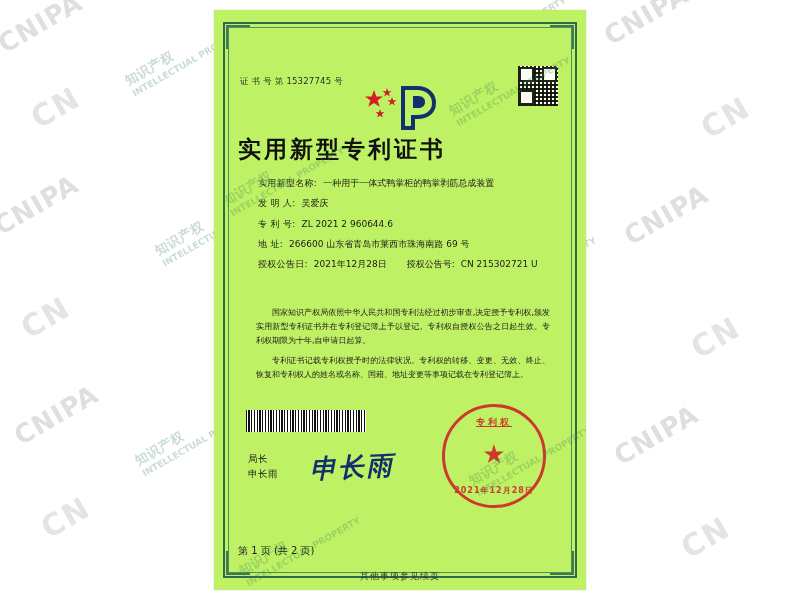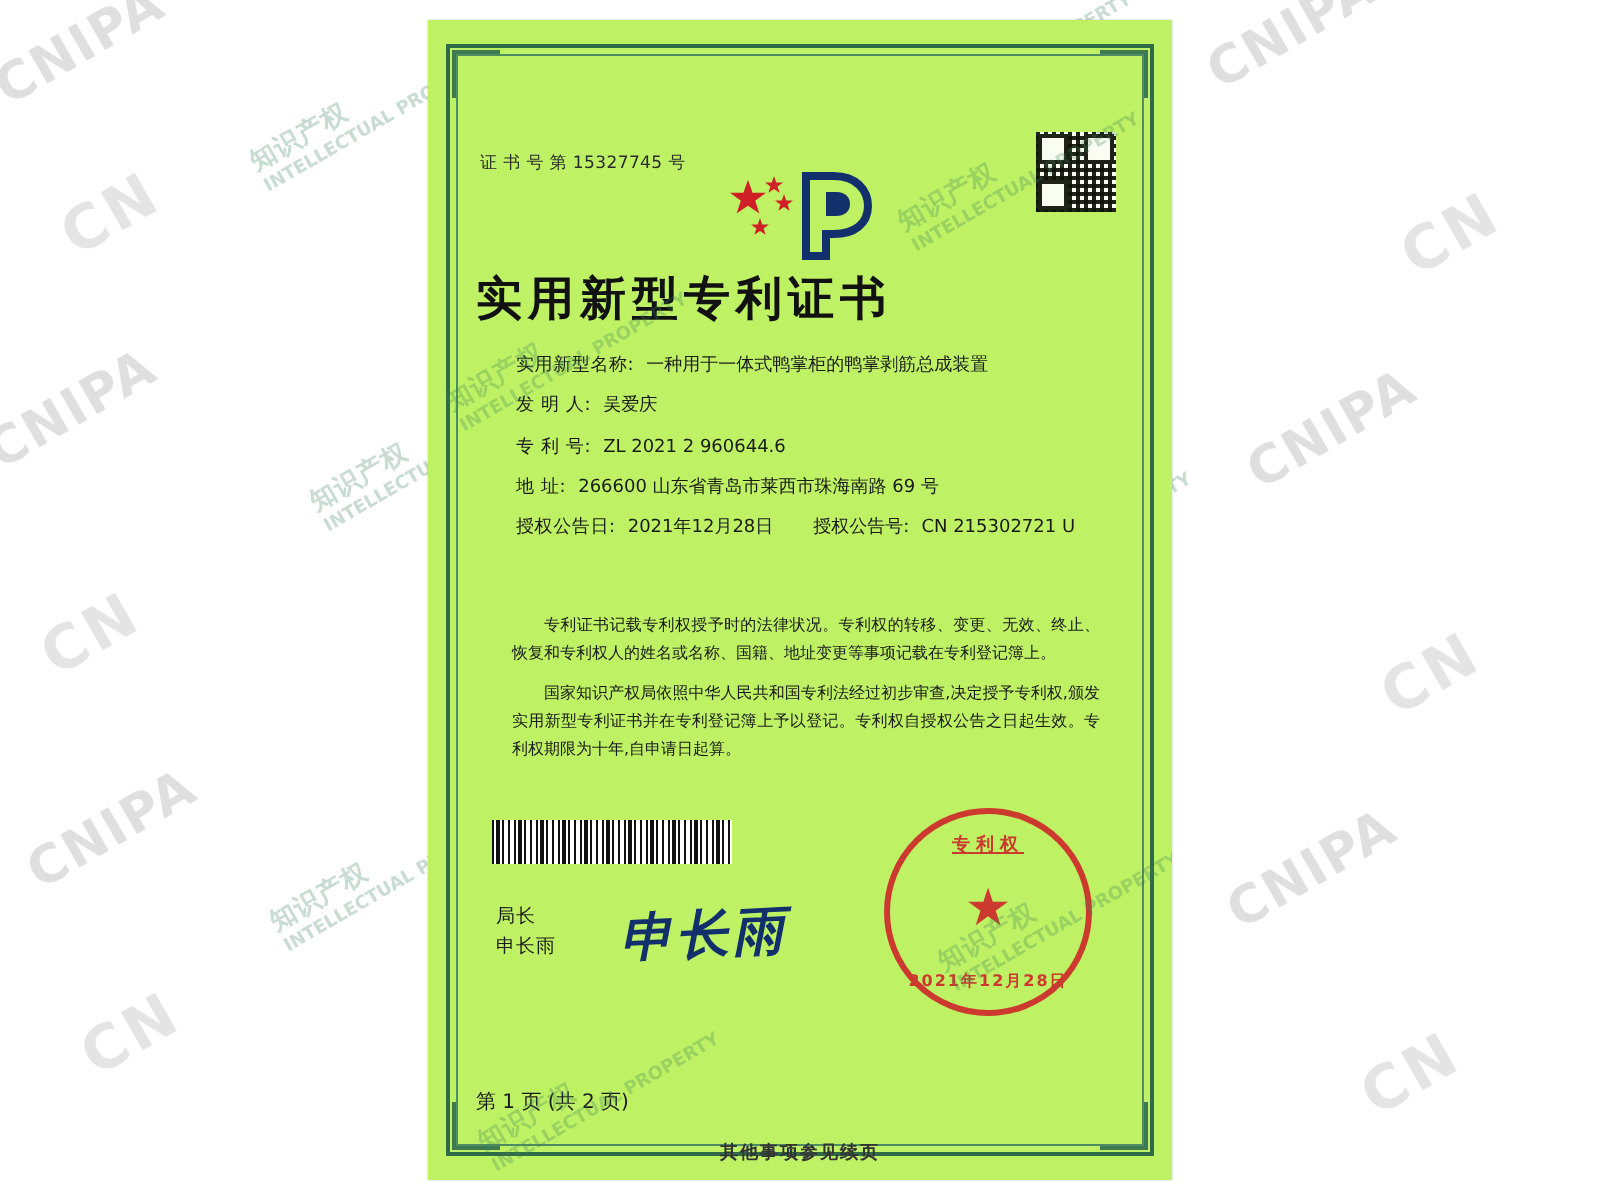--- a/index.html
+++ b/index.html
@@ -264,21 +264,20 @@
     color: #1a1a1a;
   }
   .outside-note {
     position: absolute;
     left: 0; right: 0;
     top: 570px;
     text-align: center;
     font-size: 9px;
     color: #333;
     letter-spacing: 1px;
-    font-weight: bold;
   }
 
   
   .wm {
     position: absolute;
     font-family: "DejaVu Sans", "Liberation Sans", sans-serif;
     font-weight: bold;
     white-space: nowrap;
     pointer-events: none;
     user-select: none;
@@ -406,22 +405,22 @@
         <div class="field-row two-col">
           <span class="field-label">授权公告日:</span>
           <span class="field-value">2021年12月28日</span>
           <span class="field-label2">授权公告号:</span>
           <span class="field-value">CN 215302721 U</span>
         </div>
 
       </div>
 
       <div class="paras">
+        <p>国家知识产权局依照中华人民共和国专利法经过初步审查,决定授予专利权,颁发实用新型专利证书并在专利登记簿上予以登记。专利权自授权公告之日起生效。专利权期限为十年,自申请日起算。</p>
         <p>专利证书记载专利权授予时的法律状况。专利权的转移、变更、无效、终止、恢复和专利权人的姓名或名称、国籍、地址变更等事项记载在专利登记簿上。</p>
-        <p>国家知识产权局依照中华人民共和国专利法经过初步审查,决定授予专利权,颁发实用新型专利证书并在专利登记簿上予以登记。专利权自授权公告之日起生效。专利权期限为十年,自申请日起算。</p>
       </div>
 
       <div class="barcode"></div>
 
       <div class="sign-label">
         <div>局长</div>
         <div>申长雨</div>
       </div>
 
       <div class="sign-script">申长雨</div>

